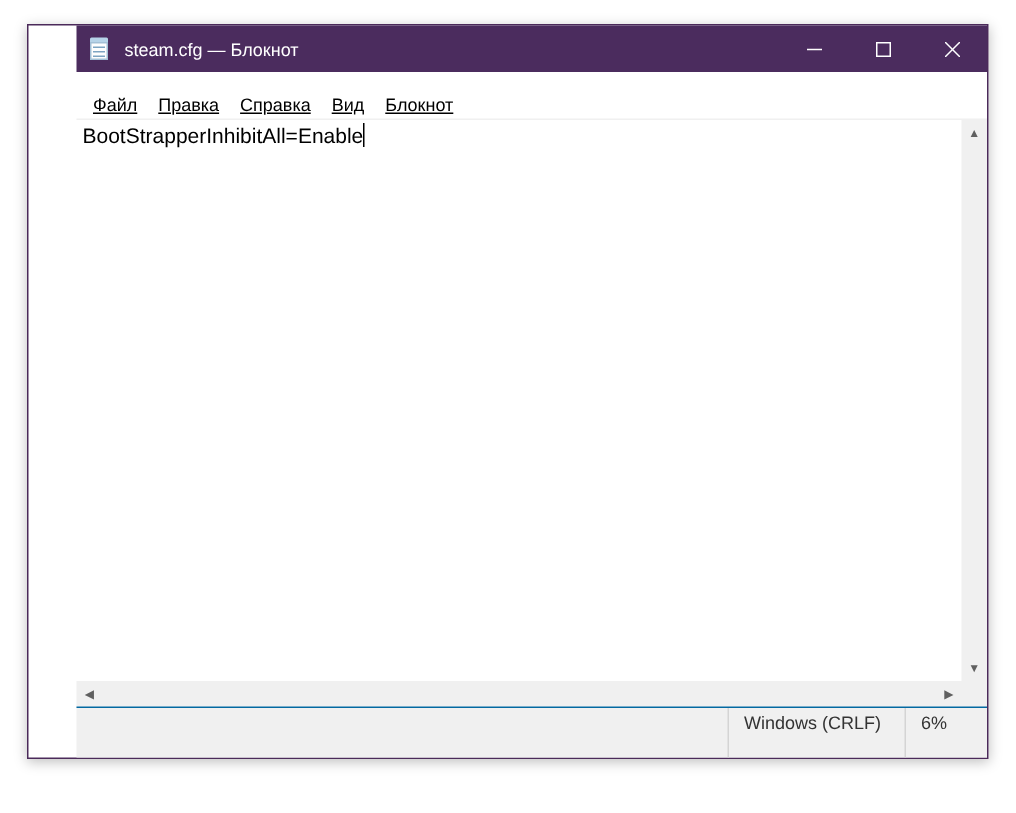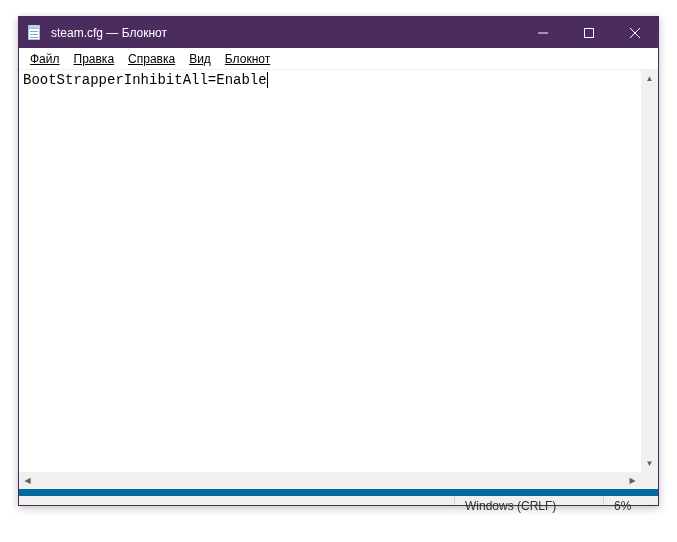--- a/index.html
+++ b/index.html
@@ -5,20 +5,21 @@
   * { box-sizing: border-box; margin: 0; padding: 0; }
   html, body { width: 677px; height: 542px; font-family: "Segoe UI", Tahoma, sans-serif; background: #fff; }
   .wrapper { width: 677px; height: 542px; padding: 16px 18px 36px 18px; background: #fff; }
   .window {
     width: 100%; height: 100%;
     border: 1px solid #4b2a5a;
     box-shadow: 0 2px 8px rgba(0,0,0,0.25);
     display: flex; flex-direction: column;
     background: #fff;
     position: relative;
+    padding-left: 32px;
   }
   
   .titlebar {
     height: 31px;
     background: #4b2c5e;
     display: flex; align-items: center;
     color: #fff;
     font-size: 12px;
   }
   .titlebar .icon-slot {
@@ -34,38 +35,38 @@
   .win-btn svg { stroke: #fff; stroke-width: 1; fill: none; }
 
   
   .np-icon { width: 16px; height: 16px; position: relative; }
   .np-icon .spine { position:absolute; left:2px; top:0; width:12px; height:3px; background:#b6d3e8; border-radius:1px 1px 0 0; }
   .np-icon .pad  { position:absolute; left:2px; top:3px; width:12px; height:12px; background:#fefefe; border:1px solid #a3c0d6; }
   .np-icon .line { position:absolute; left:4px; width:8px; height:1px; background:#7da4c2; }
 
   
   .menubar {
-    height: 22px;
+    height: 32px;
     background: #fff;
-    display: flex; align-items: center;
+    display: flex; align-items: flex-end;
     padding: 0 4px;
     font-size: 12px;
     border-bottom: 1px solid #f0f0f0;
   }
   .menu-item {
     padding: 2px 7px;
     text-decoration: underline;
     cursor: default;
   }
 
   
   .editor-wrap { flex: 1; position: relative; display: flex; overflow: hidden; }
   .editor {
     flex: 1;
-    font-family: Liberation Mono, monospace;
+    font-family: Liberation Sans, sans-serif;
     font-size: 14px;
     padding: 2px 4px;
     overflow: auto;
     white-space: pre;
     position: relative;
   }
   .caret {
     display: inline-block;
     width: 1px; height: 16px;
     background: #000;
@@ -85,27 +86,26 @@
   .hscroll {
     height: 17px; background:#f0f0f0;
     display:flex;
   }
   .hscroll .arrow { width:17px; display:flex; align-items:center; justify-content:center; color:#606060; font-size:8px; }
   .hscroll .track { flex:1; }
   .hscroll .corner { width:17px; background:#f0f0f0; }
 
   
   .statusbar {
-    height: 16px;
-    border-top: 7px solid #0369a1;
+    height: 34px;
+    border-top: 1px solid #0369a1;
     background: #f0f0f0;
     display: flex;
     font-size: 12px;
     color: #333;
-    gap: 31px;
   }
   .statusbar .cell {
     border-left: 1px solid #d4d4d4;
     padding: 3px 10px 0 10px;
     white-space: nowrap;
   }
   .statusbar .spacer { flex:1; border-left:none; }
   .statusbar .cell.enc { min-width:118px; }
   .statusbar .cell.pos { min-width:110px; }
   .statusbar .cell.zoom { min-width:55px; }

